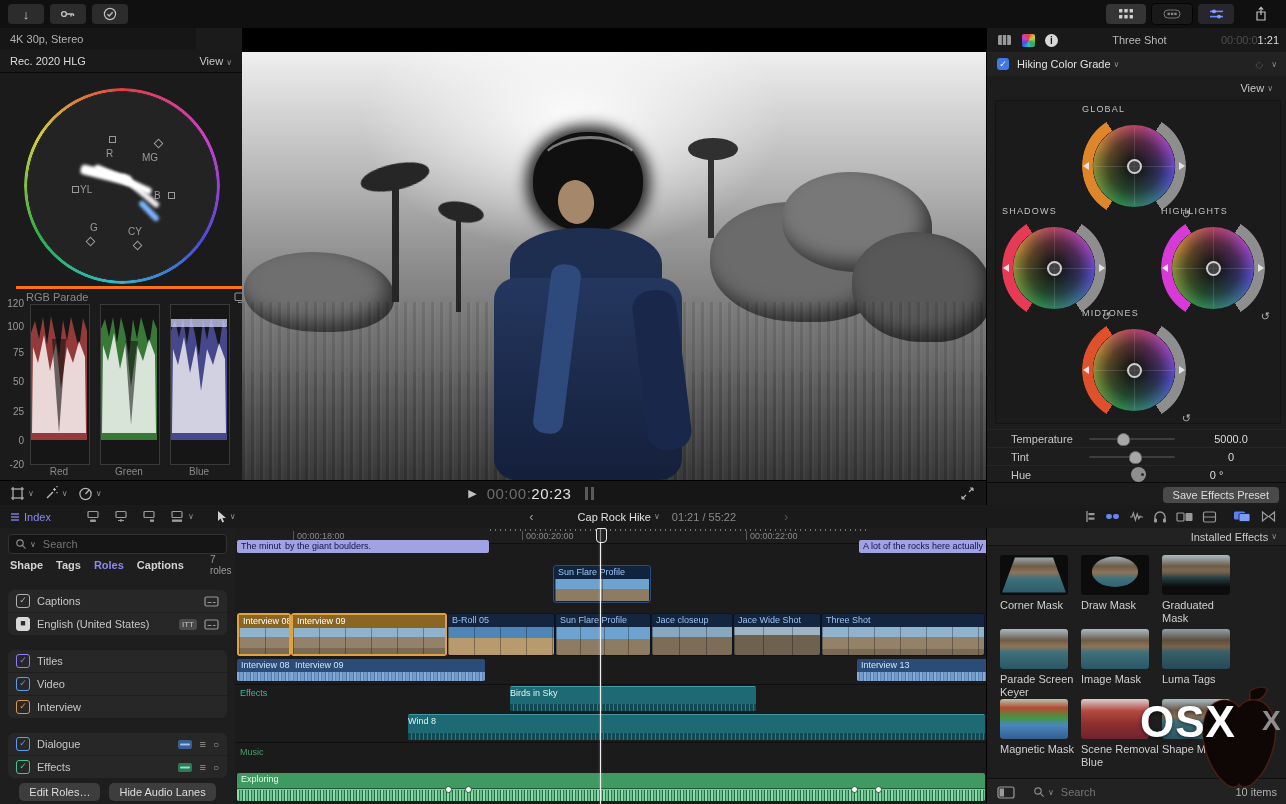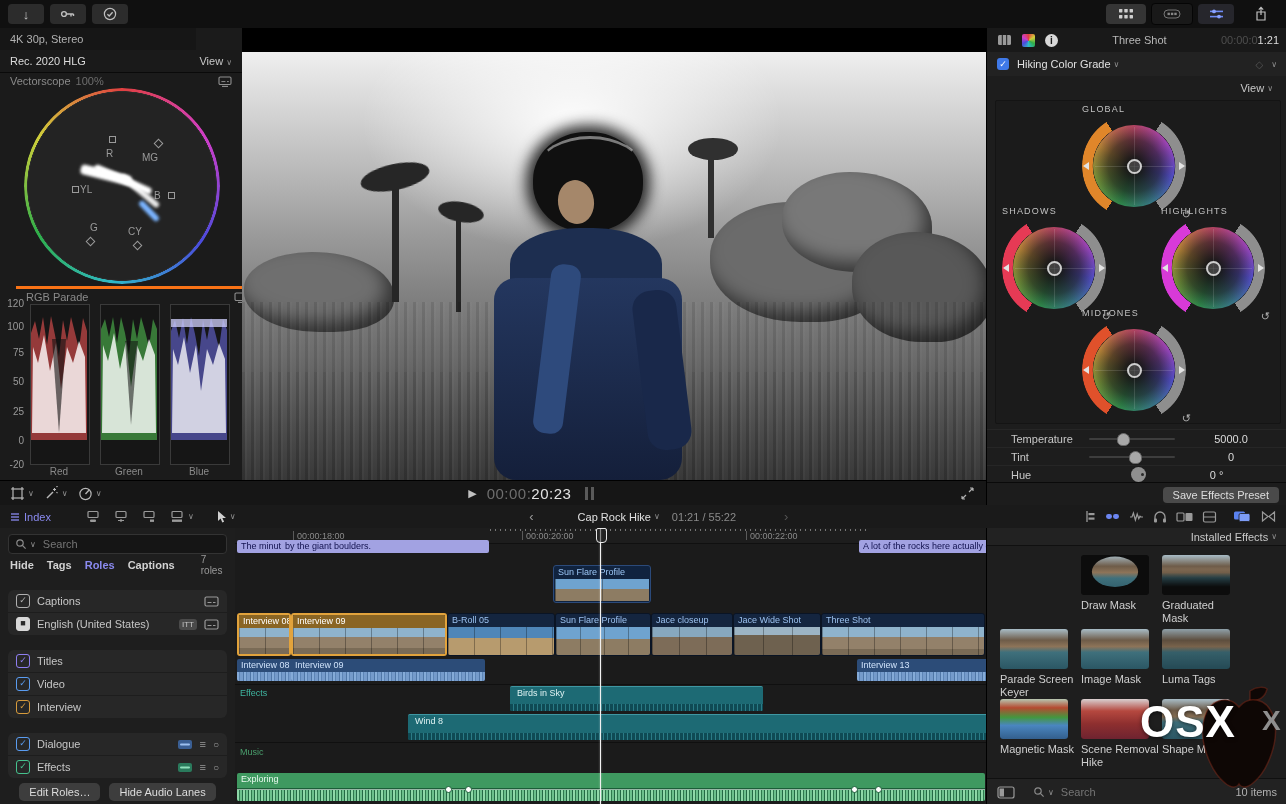--- a/index.html
+++ b/index.html
@@ -84,21 +84,21 @@
   .vclip{position:absolute;top:85px;height:43px;background:#0f1c33;border-radius:3px;overflow:hidden;border:1px solid #0a1424;box-sizing:border-box}
   .vclip .cap{height:13px;background:#14253f;color:#9cc2f0;font-size:9px;line-height:13px;padding:0 4px;white-space:nowrap;overflow:hidden}
   .vclip .thumbs{position:absolute;left:0;right:0;top:13px;bottom:0;
     background:repeating-linear-gradient(90deg,rgba(0,0,0,.30) 0 1px,transparent 1px 26px),
                linear-gradient(180deg,#8fb3cc 0 36%,#93816a 36% 78%,#7a6b56 78% 100%)}
   .vclip.sel{border:2px solid #e2a33c}
   .vclip.sel .cap{background:#8a6524;color:#fff}
   .aclip{position:absolute;top:131px;height:21px;background:#2c4c78;border-radius:2px;color:#cfe2fa;font-size:9px;padding:1px 0 0 4px;overflow:hidden;white-space:nowrap}
   .aclip::after{content:"";position:absolute;left:0;right:0;bottom:0;height:9px;
     background:repeating-linear-gradient(90deg,#85abd8 0 2px,#5d85b6 2px 3px,#759bcb 3px 6px,#4f76a6 6px 7px)}
-  .fxclip{position:absolute;background:#1d6a74;border-top:1px solid #3f97a2;border-radius:2px;color:#def2f2;font-size:9px;padding:1px 0 0 7px;overflow:hidden;white-space:nowrap}
+  .fxclip{position:absolute;background:#1d6a74;border-top:1px solid #3f97a2;border-radius:2px;color:#def2f2;font-size:9px;padding:1px 0 0 0;overflow:hidden;white-space:nowrap}
   .fxclip::after{content:"";position:absolute;left:0;right:0;bottom:0;height:7px;
     background:repeating-linear-gradient(90deg,#0f4a54 0 3px,#2a7b86 3px 4px)}
   .lane-lab{position:absolute;font-size:9px}
   #playhead{position:absolute;top:0;bottom:0;width:1px;background:#f0f0f0;box-shadow:0 0 2px rgba(255,255,255,.6)}
   .kdot{position:absolute;width:5px;height:5px;border-radius:50%;background:#fff;border:1px solid #1c5d38}
 
   
   #fx{left:986px;top:528px;width:300px;height:276px;background:#1e1e1e;border-left:1px solid #000}
   .fxcell{position:absolute;width:80px}
   .fxthumb{width:68px;height:40px;border-radius:3px;background:#0c0c0c;position:relative;overflow:hidden}
@@ -187,32 +187,20 @@
     <div class="abs row" style="left:0;top:0;width:196px;height:22px;background:#161616;border-bottom:1px solid #0a0a0a">
       <span style="margin-left:10px;color:#b2b2b2">4K 30p, Stereo</span>
     </div>
     <div class="abs row" style="left:0;top:22px;width:242px;height:22px;background:#1a1a1a;border-bottom:1px solid #0a0a0a">
       <span style="margin-left:10px;color:#dcdcdc">Rec. 2020 HLG</span>
       <div style="flex:1"></div>
       <span style="margin-right:10px;color:#c8c8c8">
         <span>View</span><span class="chev">∨</span></span>
     </div>
 
-    <div class="abs row" style="left:0;top:44px;width:242px;height:18px">
-      <span class="scope-hdr" style="margin-left:10px">Vectorscope</span>
-      <span class="dim" style="margin-left:5px">100%</span>
-      <div style="flex:1"></div>
-      <span style="margin-right:10px">
-          <svg width="14" height="11" viewBox="0 0 14 11">
-            <rect x="1" y="1" width="12" height="7.5" rx="1.2" fill="none" stroke="#8f8f8f" stroke-width="1.1"></rect>
-            <line x1="4" y1="10.4" x2="10" y2="10.4" stroke="#8f8f8f" stroke-width="1.1"></line>
-            <path d="M3.4 5.6h4M9 5.6h1.8" stroke="#8f8f8f" stroke-width="1"></path>
-          </svg>
-        </span>
-    </div>
     <div class="abs" style="left:24px;top:60px;width:196px;height:196px">
       <div class="vs-inner abs" style="inset:3px"></div>
       <div class="vs-ring abs" style="inset:0"></div>
       <span class="vs-lab" style="left:82px;top:60px">R</span>
       <span class="vs-lab" style="left:118px;top:64px">MG</span>
       <span class="vs-lab" style="left:130px;top:102px">B</span>
       <span class="vs-lab" style="left:104px;top:138px">CY</span>
       <span class="vs-lab" style="left:66px;top:134px">G</span>
       <span class="vs-lab" style="left:56px;top:96px">YL</span>
       <div class="vs-mark" style="left:85px;top:48px"></div>
@@ -585,21 +573,21 @@
       <span>
           <svg width="12" height="12" viewBox="0 0 12 12">
             <circle cx="5" cy="5" r="3.2" fill="none" stroke="#8a8a8a" stroke-width="1.2"></circle>
             <line x1="7.4" y1="7.4" x2="10.6" y2="10.6" stroke="#8a8a8a" stroke-width="1.2"></line>
           </svg>
         </span>
       <span class="chev" style="margin-left:-2px">∨</span>
       <input readonly="" placeholder="Search" style="">
     </div>
     <div class="abs row" style="left:10px;top:28px;width:216px;height:17px;gap:13px;font-weight:bold">
-      <span style="color:#d2d2d2">Hide</span>
+      <span style="color:#d2d2d2">Shape</span>
       <span style="color:#d2d2d2">Tags</span>
       <span style="color:#8a8af0">Roles</span>
       <span style="color:#d2d2d2">Captions</span>
       <div style="flex:1"></div>
       <span style="color:#9a9a9a;font-weight:normal;font-size:10px">7 roles</span>
     </div>
 
     <div class="rgroup" style="top:62px">
       <div class="rrow" style="--c:#b0b0b0">
         <div class="cb">✓</div>
@@ -750,20 +738,26 @@
     </div>
   </div>
 
   <div id="fx" class="abs">
     <div class="abs row" style="left:0;top:0;width:300px;height:17px;background:#222;border-bottom:1px solid #101010">
       <div style="flex:1"></div>
       <span style="color:#c8c8c8">Installed Effects</span>
       <span class="chev" style="margin-right:10px">∨</span>
     </div>
 
+    <div class="fxcell" style="left:13px;top:27px">
+      <div class="fxthumb">
+          <i style="clip-path:polygon(22% 6%,78% 6%,97% 94%,3% 94%)"></i>
+        </div>
+      <div class="fxlab">Corner Mask</div>
+      </div>
     <div class="fxcell" style="left:94px;top:27px">
       <div class="fxthumb">
           <i style="clip-path:ellipse(34% 38% at 50% 42%)"></i>
         </div>
       <div class="fxlab">Draw Mask</div>
       </div>
     <div class="fxcell" style="left:175px;top:27px">
       <div class="fxthumb">
           <i style="-webkit-mask:linear-gradient(#000 35%,transparent 80%);mask:linear-gradient(#000 35%,transparent 80%)"></i>
         </div>
@@ -792,21 +786,21 @@
     <div class="fxcell" style="left:13px;top:171px">
       <div class="fxthumb">
           <i style="background:linear-gradient(180deg,#b7c7b2 0%,#b54a30 22%,#44973f 46%,#4a86c0 66%,#335f8d 100%)"></i>
         </div>
       <div class="fxlab">Magnetic Mask</div>
       </div>
     <div class="fxcell" style="left:94px;top:171px">
       <div class="fxthumb">
           <i style="background:linear-gradient(180deg,#d8cfd0 0%,#b5483f 30%,#8e2f2f 62%,#6e2330 100%)"></i>
         </div>
-      <div class="fxlab">Scene Removal Hike</div>
+      <div class="fxlab">Scene Removal Blue</div>
       </div>
     <div class="fxcell" style="left:175px;top:171px">
       <div class="fxthumb">
           <i></i>
         </div>
       <div class="fxlab">Shape Mask</div>
       </div>
 
     <div class="abs row" style="left:0;top:250px;width:300px;height:26px;background:#222;border-top:1px solid #101010">
       <span style="margin-left:10px">

